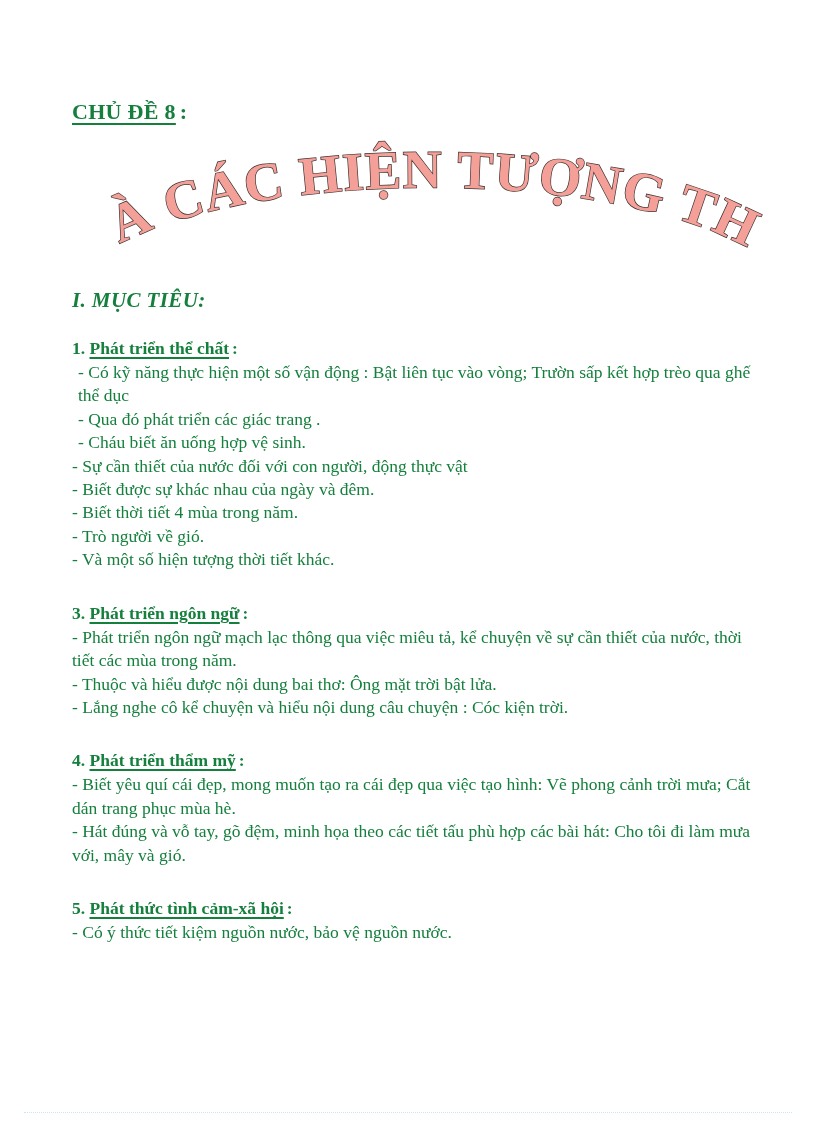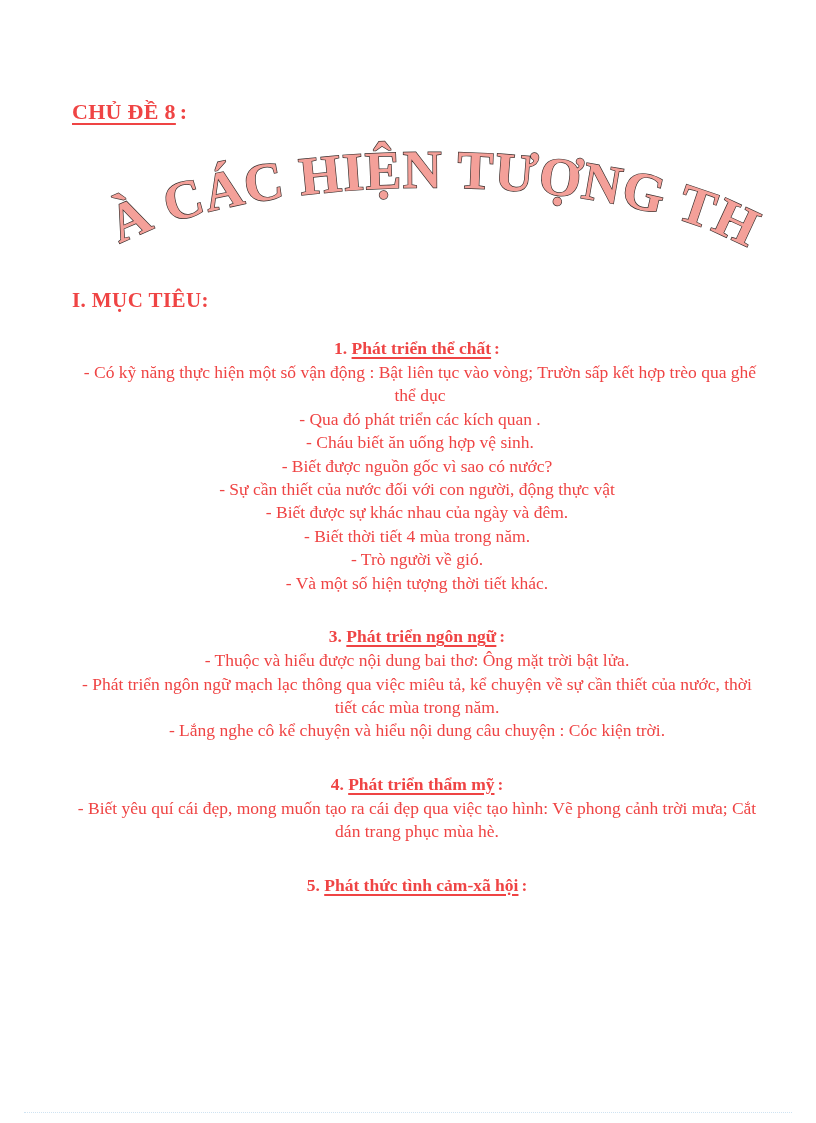--- a/index.html
+++ b/index.html
@@ -8,21 +8,21 @@
     background: #ffffff;
   }
 
   .page {
     position: relative;
     width: 816px;
     height: 1123px;
     background: #ffffff;
     overflow: hidden;
     font-family: "Liberation Serif", "DejaVu Serif", serif;
-    color: #ef4444;
+    color: #15803d;
   }
 
   
   .chapter-label {
     position: absolute;
     left: 72px;
     top: 99px;
     font-size: 22px;
     font-weight: bold;
     letter-spacing: 0.3px;
@@ -63,33 +63,34 @@
 
   
   .section-title {
     position: absolute;
     left: 72px;
     top: 288px;
     font-size: 21px;
     font-weight: bold;
     letter-spacing: 0.4px;
     white-space: nowrap;
+    font-style: italic;
   }
 
   
   .content {
     position: absolute;
     left: 72px;
     top: 336px;
     width: 690px;
     font-size: 17.5px;
     line-height: 1.32;
   }
 
-  .group { margin-bottom: 0; text-align: center; }
+  .group { margin-bottom: 0; }
   .group.spaced { margin-top: 29px; }
 
   .group-heading {
     font-weight: bold;
     font-size: 17.5px;
     line-height: 1.42;
     white-space: nowrap;
   }
   .group-heading .gh-text {
     text-decoration: underline;
@@ -140,55 +141,56 @@
   <div class="section-title">I. MỤC TIÊU:</div>
 
   <div class="content">
 
     <div class="group">
       <div class="group-heading">
         <span>1.</span>
         <span class="gh-text">Phát triển thể chất</span><span class="gh-colon">:</span>
       </div>
       <div class="line indented"> -  Có kỹ năng thực hiện một số vận động : Bật liên tục vào vòng; Trườn sấp kết hợp trèo qua ghế thể dục</div>
-      <div class="line indented"> -  Qua đó phát triển các kích quan .</div>
+      <div class="line indented"> -  Qua đó phát triển các giác trang .</div>
       <div class="line indented"> -  Cháu biết ăn uống hợp vệ sinh.</div>
     </div>
 
     <div class="group">
-      <div class="line">- Biết được nguồn gốc vì sao có nước?</div>
       <div class="line">- Sự cần thiết của nước đối với con người, động thực vật</div>
       <div class="line">- Biết được sự khác nhau của ngày và đêm.</div>
       <div class="line">- Biết thời tiết 4 mùa trong năm.</div>
       <div class="line">- Trò người về gió.</div>
       <div class="line">- Và một số hiện tượng thời tiết khác.</div>
     </div>
 
     <div class="group spaced">
       <div class="group-heading">
         <span>3.</span>
         <span class="gh-text">Phát triển ngôn ngữ</span><span class="gh-colon">:</span>
       </div>
+      <div class="line">- Phát triển ngôn ngữ mạch lạc thông qua việc miêu tả, kể chuyện về sự cần thiết của nước, thời tiết các mùa trong năm.</div>
       <div class="line">- Thuộc và hiểu được nội dung bai thơ: Ông mặt trời bật lửa.</div>
-      <div class="line">- Phát triển ngôn ngữ mạch lạc thông qua việc miêu tả, kể chuyện về sự cần thiết của nước, thời tiết các mùa trong năm.</div>
       <div class="line">- Lắng nghe cô kể chuyện và hiểu nội dung câu chuyện : Cóc kiện trời.</div>
     </div>
 
     <div class="group spaced">
       <div class="group-heading">
         <span>4.</span>
         <span class="gh-text">Phát triển thẩm mỹ</span><span class="gh-colon">:</span>
       </div>
       <div class="line">- Biết yêu quí cái đẹp, mong muốn tạo ra cái đẹp qua việc tạo hình: Vẽ phong cảnh trời mưa; Cắt dán trang phục mùa hè.</div>
+      <div class="line">- Hát đúng và vỗ tay, gõ đệm, minh họa theo các tiết tấu phù hợp các bài hát: Cho tôi đi làm mưa với, mây và gió.</div>
     </div>
 
     <div class="group spaced">
       <div class="group-heading">
         <span>5.</span>
         <span class="gh-text">Phát thức tình cảm-xã hội</span><span class="gh-colon">:</span>
       </div>
+      <div class="line">- Có ý thức tiết kiệm nguồn nước, bảo vệ nguồn nước.</div>
     </div>
 
   </div>
 
   <div class="footer-rule"></div>
 
 </div>
 
 </body></html>

